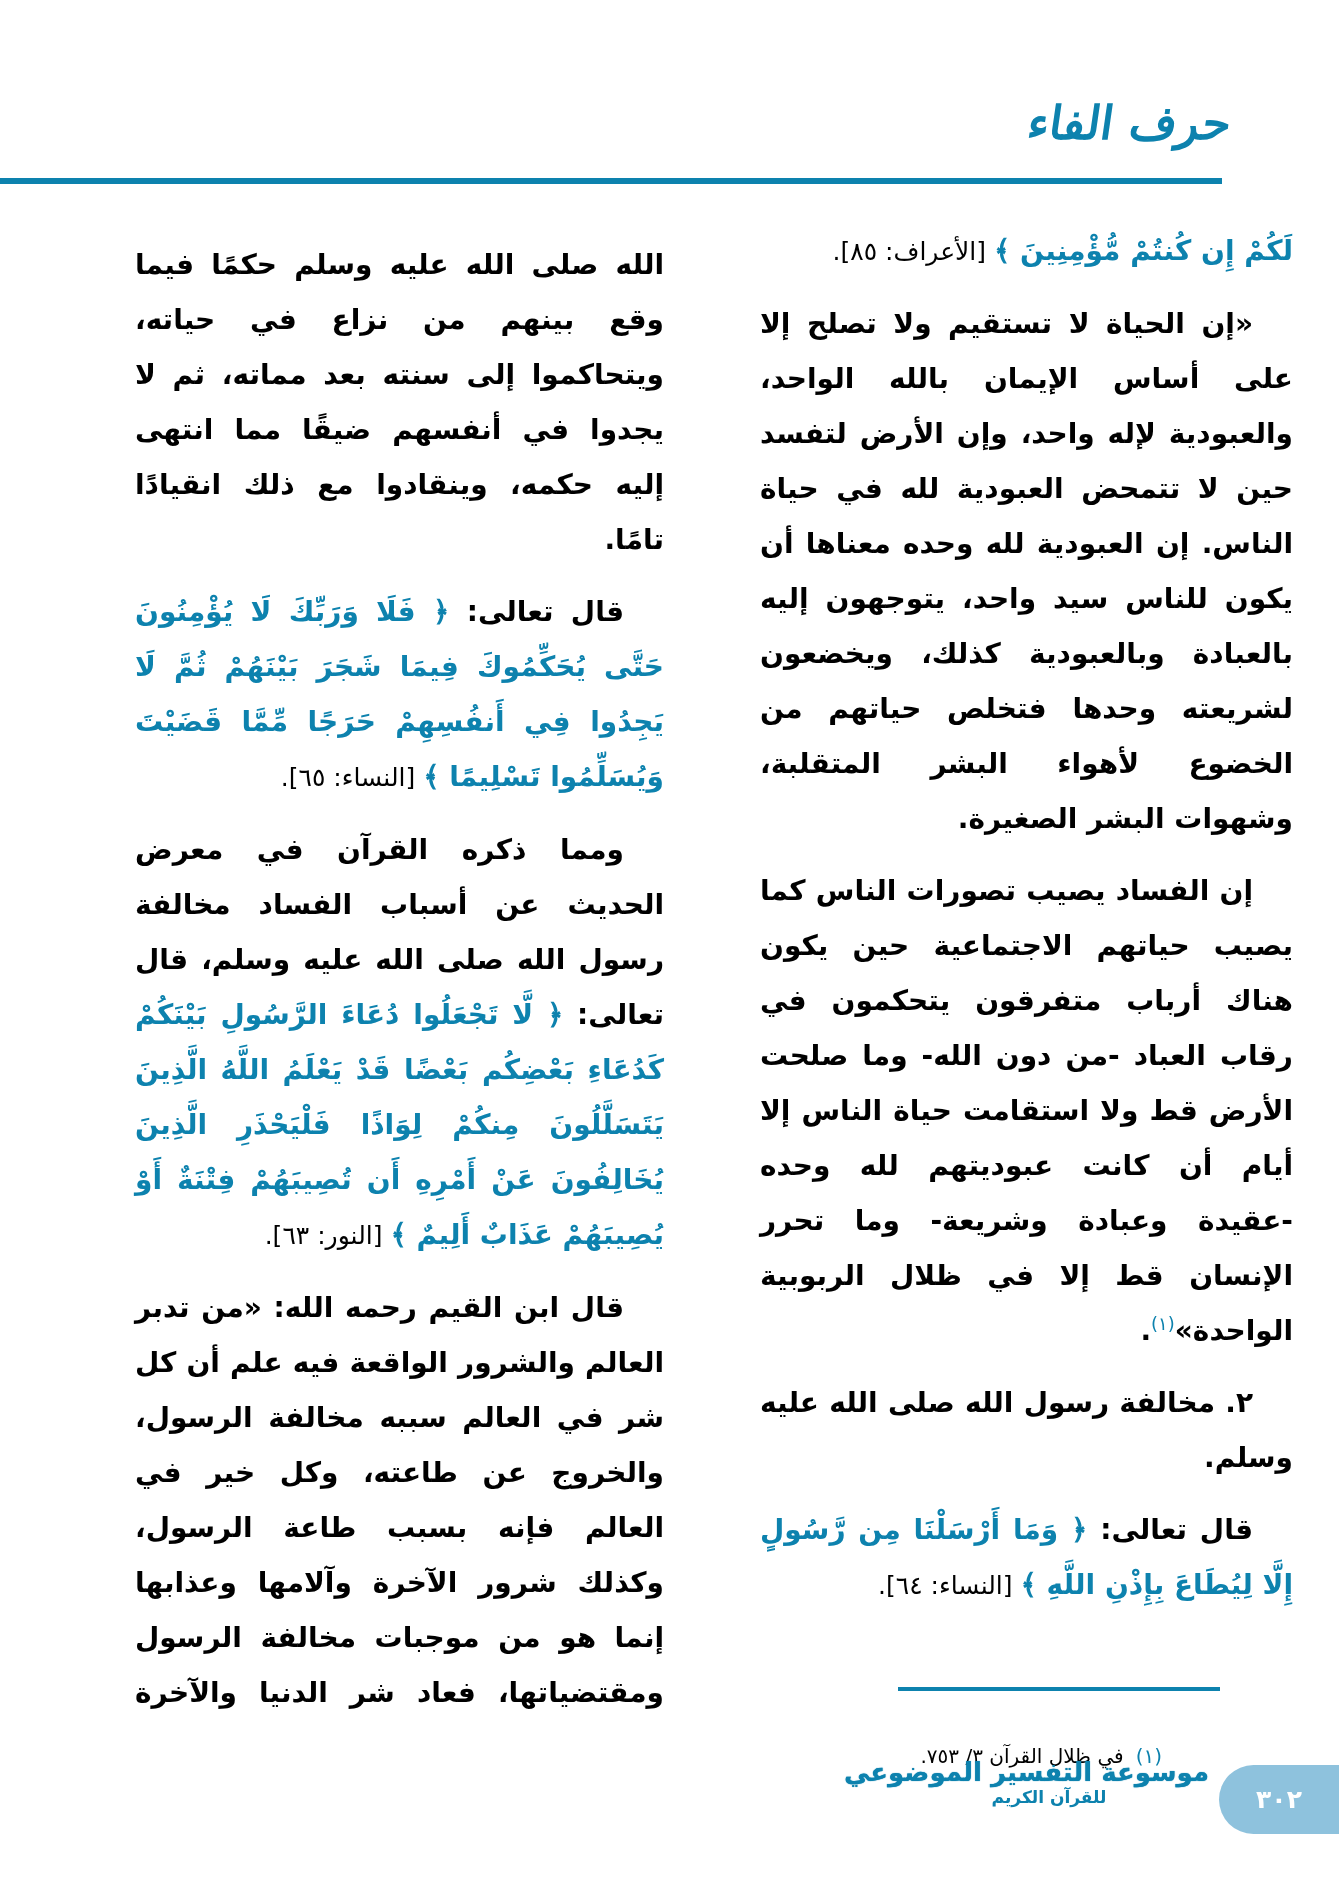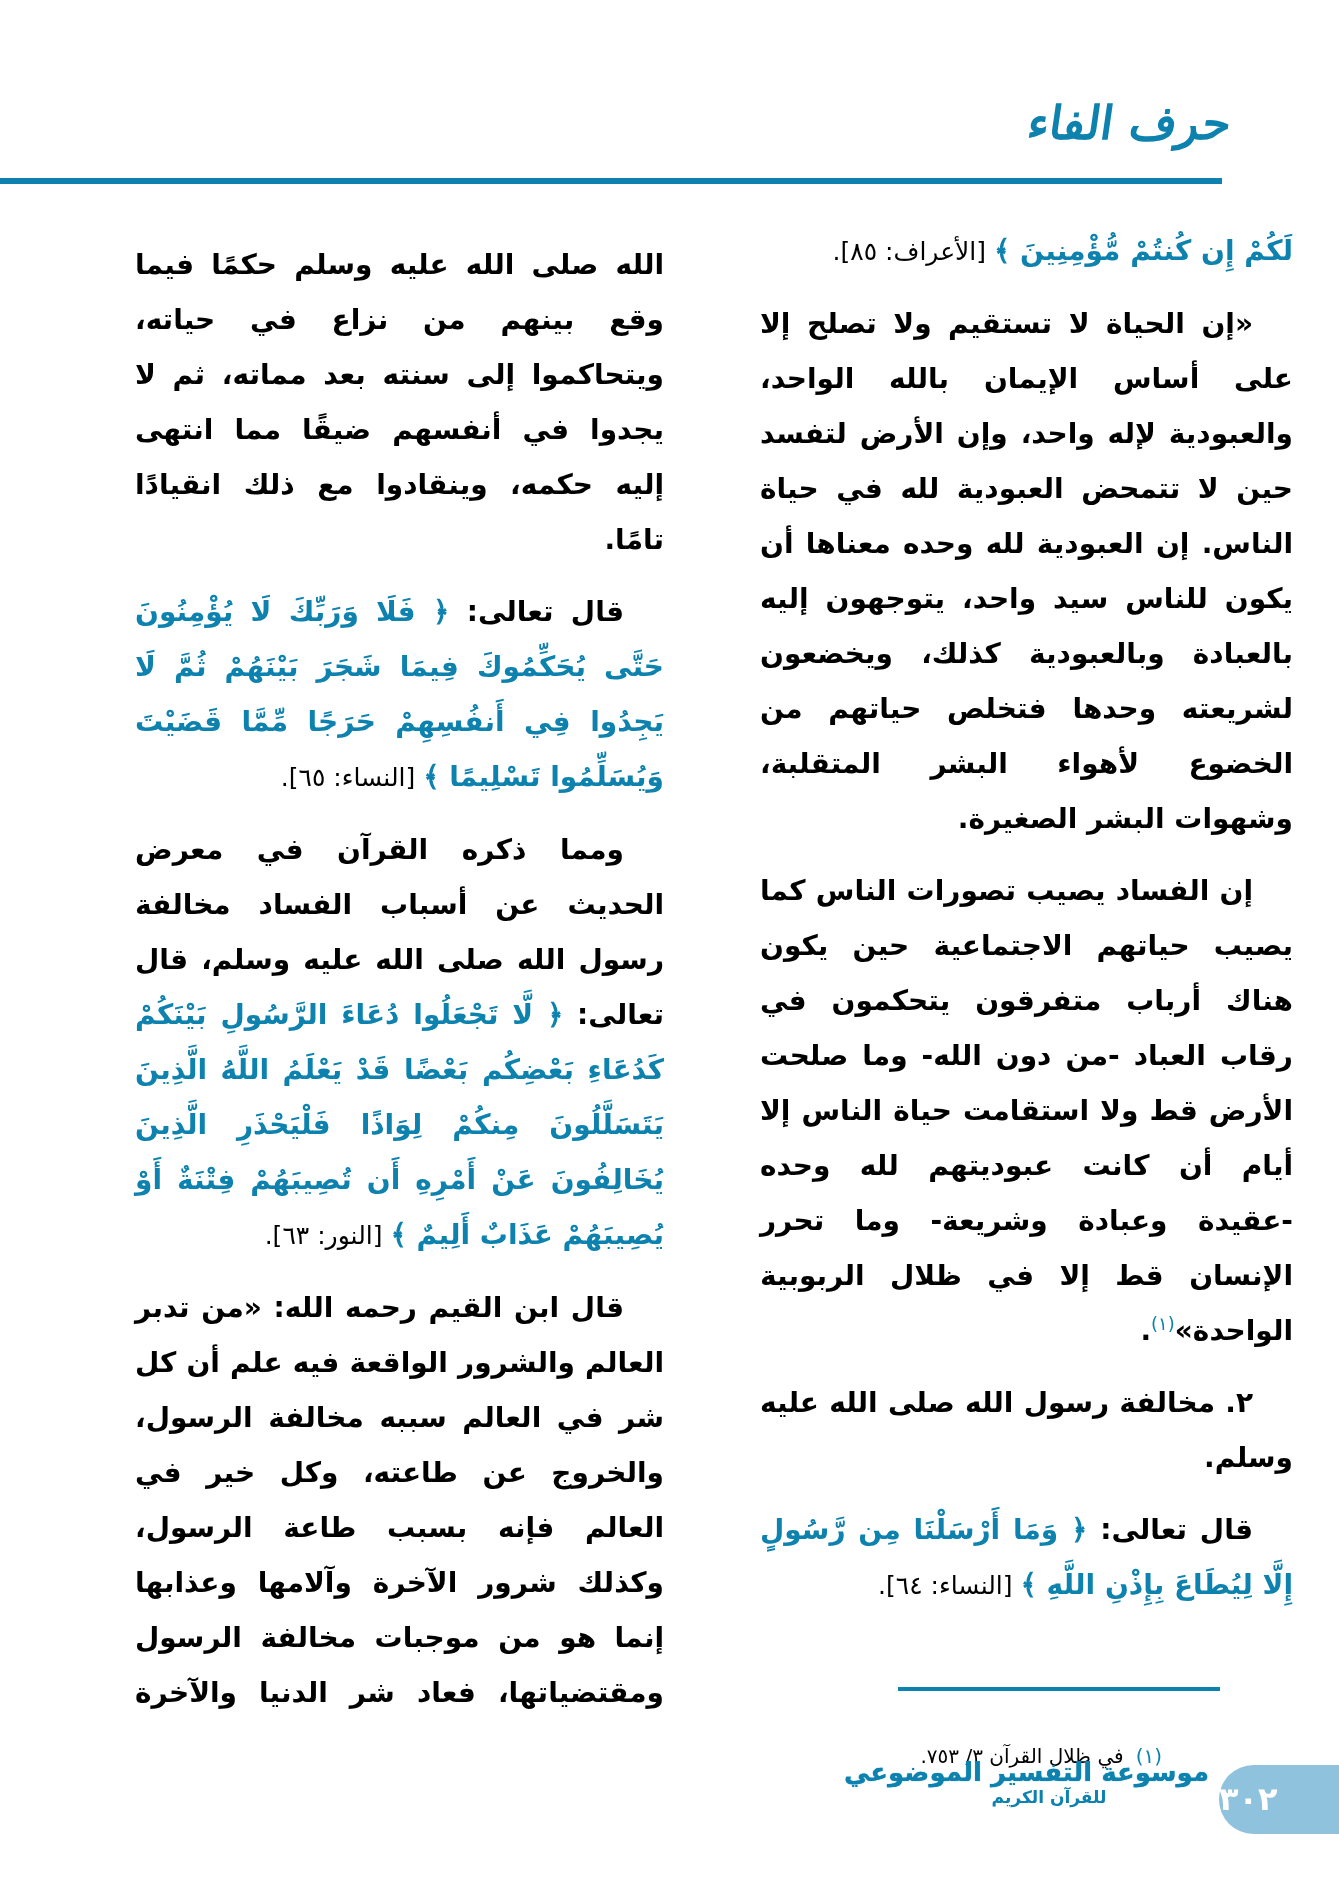--- a/index.html
+++ b/index.html
@@ -50,22 +50,22 @@
     position:absolute;top:1758px;right:130px;width:320px;
     text-align:center;color:var(--accent);line-height:1.15;
   }
   .logo-line1{font-size:26px;font-weight:700;white-space:nowrap;
     text-shadow:0 0 1px var(--accent);}
   .logo-line2{font-size:17px;font-weight:700;white-space:nowrap}
 
   .page-pill{
     position:absolute;top:1765px;right:0;width:120px;height:69px;
     background:var(--pill);border-radius:34.5px 0 0 34.5px;
-    color:#ffffff;font-size:32px;font-weight:700;line-height:69px;
-    text-align:left;
+    color:#ffffff;font-size:25px;font-weight:700;line-height:69px;
+    text-align:center;
   }
 </style>
 </head>
 <body>
 
 <div class="chapter-header">حرف الفاء</div>
 <div class="header-rule"></div>
 
 <div class="columns">
   <div class="col col-right" id="col-right">

